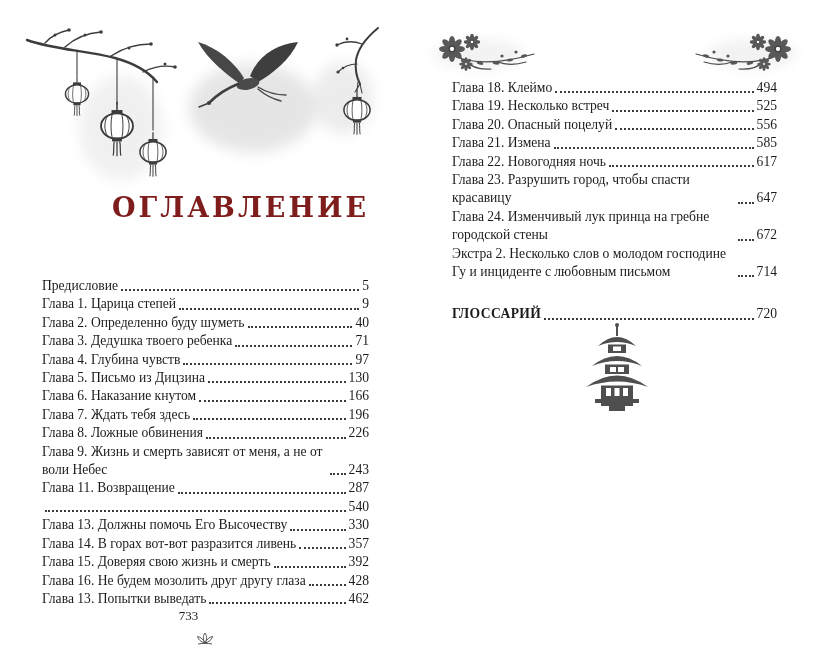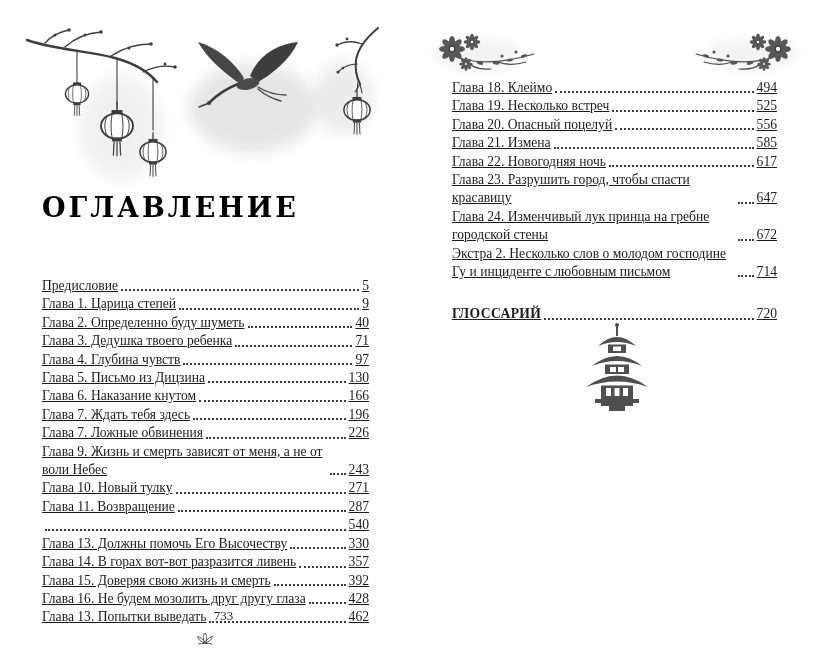--- a/index.html
+++ b/index.html
@@ -10,39 +10,39 @@
     color: #1b1b1b;
     position: relative;
     overflow: hidden;
   }
   .abs { position: absolute; }
   .page-title {
     font-family: "DejaVu Serif", serif;
     font-weight: bold;
     font-size: 27px;
     letter-spacing: 3px;
-    color: #000000;
-    text-align: left;
+    color: #7f1d1d;
+    text-align: right;
     width: 327px; left: 42px; top: 192px;
   }
-  .toc { font-size: 13.6px; line-height: 18.4px; text-decoration: underline; }
+  .toc { font-size: 13.6px; line-height: 18.4px; }
   .toc-left  { left: 42px;  top: 256px; width: 327px; margin-top: 21px; }
   .toc-right { left: 452px; top: 79px;  width: 325px; }
   .row { display: flex; align-items: flex-end; }
   .row .t { flex: 0 1 auto; }
   .row .dots {
     flex: 1 1 auto; min-width: 16px;
     border-bottom: 2px dotted #3b3b3b;
     margin: 0 3px 4px 3px;
   }
   .row .p { flex: 0 0 auto; }
   .row.glossary { margin-top: 24px; }
   .row.glossary .t { font-weight: bold; letter-spacing: 0.4px; }
   .footer-num {
-    left: 60px; top: 608px; width: 327px;
+    left: 25px; top: 608px; width: 327px;
     text-align: center; font-size: 13px; color: #1b1b1b;
   }
 </style>
 </head>
 <body>
 
 <div>
 
   <svg class="abs" style="left:25px;top:26px;overflow:visible" width="355" height="168" viewBox="0 0 355 168">
     <defs>
@@ -150,33 +150,28 @@
         <span class="t">Глава 6. Наказание кнутом</span>
         <span class="dots"></span>
         <span class="p">166</span>
       </div>
     <div class="row">
         <span class="t">Глава 7. Ждать тебя здесь</span>
         <span class="dots"></span>
         <span class="p">196</span>
       </div>
     <div class="row">
-        <span class="t">Глава 7. Ложные обвинения</span>
+        <span class="t">Глава 8. Ложные обвинения</span>
         <span class="dots"></span>
         <span class="p">226</span>
       </div>
     <div class="row">
         <span class="t">Глава 9. Жизнь и смерть зависят от меня, а не от воли Небес</span>
         <span class="dots"></span>
         <span class="p">243</span>
-      </div>
-    <div class="row">
-        <span class="t">Глава 10. Новый тулку</span>
-        <span class="dots"></span>
-        <span class="p">271</span>
       </div>
     <div class="row">
         <span class="t">Глава 11. Возвращение</span>
         <span class="dots"></span>
         <span class="p">287</span>
       </div>
     <div class="row">
         <span class="dots"></span>
         <span class="p">540</span>
       </div>

